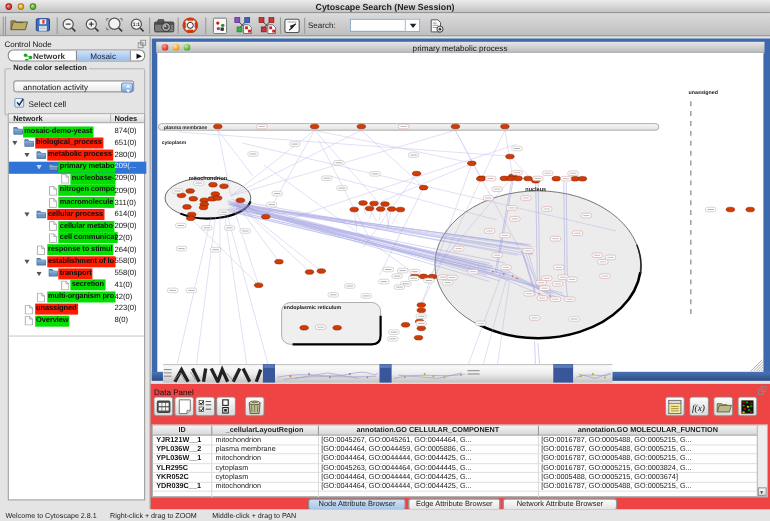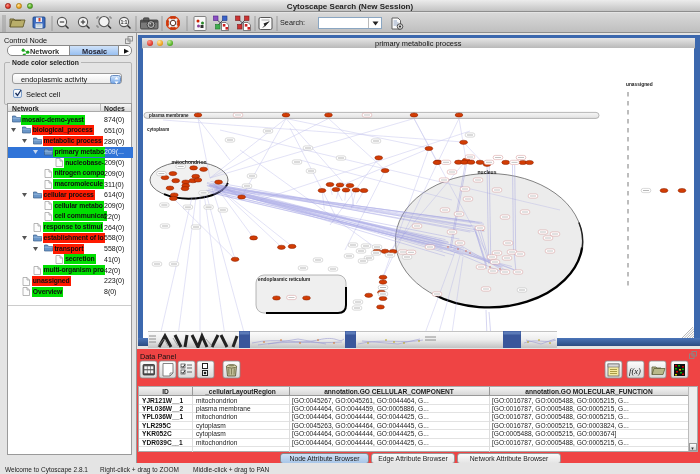--- a/index.html
+++ b/index.html
@@ -138,29 +138,29 @@
     <div class="abs" style="left:61px;top:0;width:50px;height:11px;background:linear-gradient(#cfe2f9,#8cb8ef);border-left:1px solid #8a8a8a;border-right:1px solid #8a8a8a"></div>
     <div class="abs" style="left:13px;top:1.5px;width:8px;height:8px">
         <svg width="9" height="9">
           <circle cx="2.2" cy="2.2" r="1.6" fill="#1da41d"></circle>
           <circle cx="6.8" cy="4.2" r="1.6" fill="#1da41d"></circle>
           <circle cx="3.2" cy="7" r="1.6" fill="#1da41d"></circle>
           <path d="M2.2 2.2 L6.8 4.2 L3.2 7" stroke="#1da41d" stroke-width="0.7" fill="none"></path>
         </svg>
       </div>
     <div class="abs" style="left:22px;top:1px;font-size:7.4px;font-weight:bold;color:#333">Network</div>
-    <div class="abs" style="left:74px;top:1px;font-size:7.4px;font-weight:bold;color:#223">Mosaic</div>
+    <div class="abs" style="left:74px;top:1px;font-size:7.4px;font-weight:normal;color:#223">Mosaic</div>
     <div class="abs" style="left:116px;top:1.2px;font-size:6.5px;color:#111">▶</div>
   </div>
 
   <div class="abs" style="left:4px;top:29px;width:128px;height:43px;border:1px solid #b5b5b5;border-radius:2px"></div>
   <div class="abs" style="left:10px;top:25.5px;font-size:6.8px;font-weight:bold;color:#222;background:#e4e4e4;padding:0 2px">Node color selection</div>
 
   <div class="abs" style="left:12px;top:40px;width:110px;height:11px;background:linear-gradient(#fff,#ececec);border:1px solid #9a9a9a;border-radius:3px">
-    <div class="abs" style="left:8px;top:1.2px;font-size:7.4px;color:#111">endoplasmic activity</div>
+    <div class="abs" style="left:8px;top:1.2px;font-size:7.4px;color:#111">annotation activity</div>
     <div class="abs" style="right:0.5px;top:0.5px;width:11px;height:9px;background:linear-gradient(#cfe2f9,#76a8e8);border-radius:2.5px;border:0.5px solid #6a8ec2">
       <svg width="11" height="9" style="position:absolute;left:0;top:0">
           <path d="M3.5 3.5 L7.5 3.5 L5.5 1 Z M3.5 5.5 L7.5 5.5 L5.5 8 Z" fill="#fff"></path>
         </svg>
     </div>
   </div>
 
   <div class="abs" style="left:13px;top:56px;width:8.5px;height:8.5px;background:linear-gradient(#fff,#dce8f8);border:1px solid #7a9cc8;border-radius:2px">
     <svg width="9" height="9" style="position:absolute;left:0px;top:-1px">
         <path d="M1.5 4 L3.5 6.5 L7 1" fill="none" stroke="#1a2f5a" stroke-width="1.3"></path>

